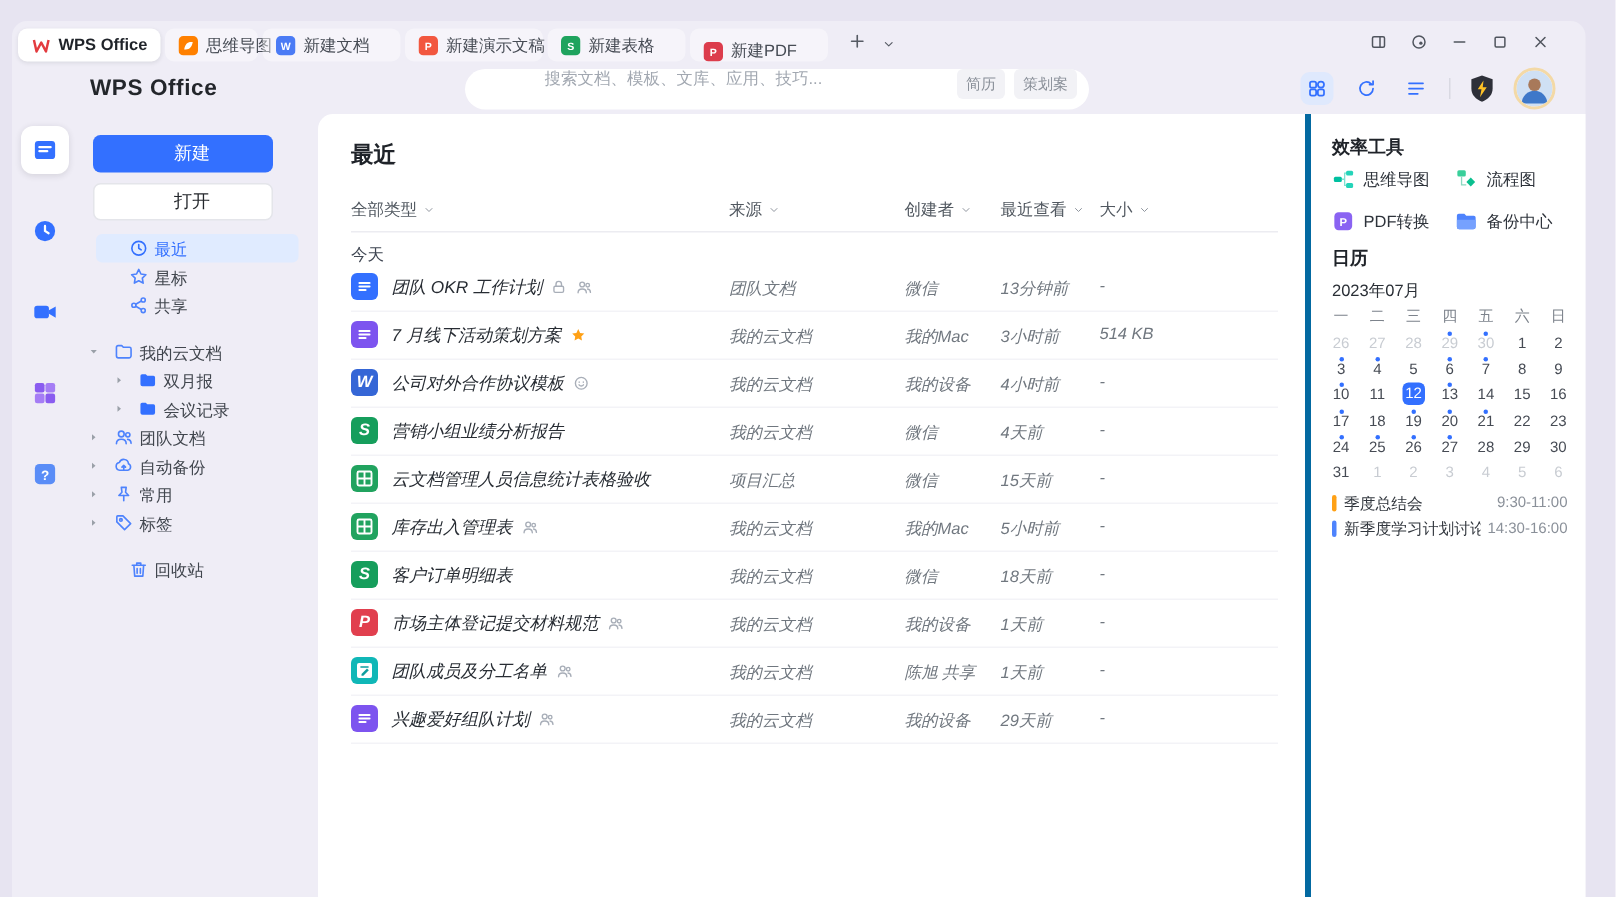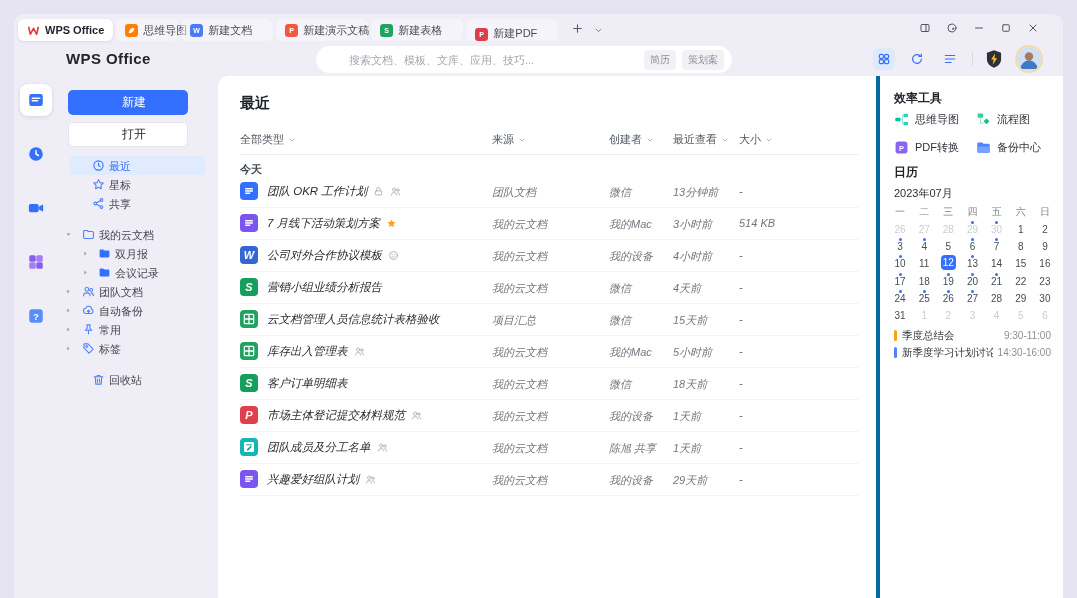--- a/index.html
+++ b/index.html
@@ -1,18 +1,18 @@
 <!DOCTYPE html>
 <html><head>
 <meta charset="utf-8">
 <style>
   html,body{margin:0;padding:0;}
   body{width:1077px;height:598px;background:#e7e4f1;overflow:hidden;
        font-family:"Liberation Sans",sans-serif;position:relative;}
-  .window{position:absolute;left:14px;top:14px;width:1049px;bottom:0;
+  .window{position:absolute;left:8px;top:14px;width:1049px;bottom:0;
           background:#efedf6;border-radius:10px 10px 0 0;}
   .icon{display:inline-flex;align-items:center;justify-content:center;}
   .icon svg{width:100%;height:100%;}
 
   
   .tabbar{position:absolute;left:0;top:0;right:0;height:28px;}
   .tabs{position:absolute;left:4px;top:5px;display:flex;align-items:center;}
   .tab{height:22px;border-radius:6px;display:flex;align-items:center;gap:5px;
        padding:0 9px;font-size:11px;color:#474c55;background:rgba(255,255,255,.42);
        margin-right:3px;box-sizing:border-box;white-space:nowrap;cursor:default;}
@@ -22,21 +22,21 @@
   .tab-plus .icon{width:13px;height:13px;}
   .tab-caret .icon{width:9px;height:9px;}
   .winctl{position:absolute;right:24px;top:8px;display:flex;gap:15px;color:#50555e;}
   .winctl .icon{width:12px;height:12px;}
 
   
   .header{position:absolute;left:0;top:28px;right:0;height:34px;}
   .logo{position:absolute;left:52px;top:8px;font-size:15px;font-weight:bold;
         letter-spacing:.4px;color:#23262b;}
   .searchbox{position:absolute;left:302px;top:4px;width:416px;height:27px;background:#fff;
-             border-radius:14px;display:flex;align-items:center;padding:0 8px 0 12px;box-sizing:border-box;}
+             border-radius:14px;display:flex;align-items:flex-start;padding:0 8px 0 12px;box-sizing:border-box;gap:20px;}
   .searchbox .icon{width:13px;height:13px;color:#3370ff;margin-right:6px;flex:0 0 auto;}
   .searchbox input{border:none;outline:none;background:transparent;flex:1;font-size:11px;color:#555;
                    font-family:"Liberation Sans",sans-serif;}
   .searchbox input::placeholder{color:#a2a8b1;}
   .chip{background:#f2f2f6;color:#8a9099;border-radius:4px;font-size:10px;padding:3px 6px;margin-left:6px;}
   .hicons{position:absolute;right:20px;top:5px;display:flex;align-items:center;gap:11px;height:24px;}
   .iconbtn{width:22px;height:22px;border-radius:6px;display:flex;align-items:center;justify-content:center;color:#3370ff;}
   .iconbtn .icon{width:14px;height:14px;}
   .iconbtn.boxed{background:#dfe9fd;}
   .hdivider{width:1px;height:14px;background:#d9d9e2;}
@@ -72,21 +72,21 @@
 
   
   .card{position:absolute;left:204px;top:62px;right:0;bottom:0;background:#fff;border-radius:10px 0 0 0;}
   .main{position:absolute;left:0;top:0;width:658px;bottom:0;}
   .main-title{position:absolute;left:22px;top:18px;font-size:15px;font-weight:bold;color:#1f2329;}
   .gear{position:absolute;left:632px;top:24px;width:14px;height:14px;color:#767d87;}
   .filters{position:absolute;left:22px;right:18px;top:56px;height:16px;font-size:11px;color:#515860;}
   .fcol{position:absolute;top:0;display:flex;align-items:center;gap:4px;white-space:nowrap;}
   .fcol .icon{width:8px;height:8px;color:#8f959e;}
   .hr{position:absolute;left:22px;right:18px;top:78px;border-top:1px solid #ececf1;}
-  .group{position:absolute;left:22px;top:86px;font-size:11px;font-weight:bold;color:#3f4652;}
+  .group{position:absolute;left:22px;top:86px;font-size:11px;font-weight:normal;color:#3f4652;}
   .rows{position:absolute;left:22px;right:18px;top:100px;font-style:italic;}
   .frow{height:31px;position:relative;border-bottom:1px solid #f3f3f7;}
   .fticon{position:absolute;left:0;top:6px;width:18px;height:18px;border-radius:4px;display:flex;
           align-items:center;justify-content:center;color:#fff;font-size:11px;font-weight:bold;}
   .fticon svg{width:16px;height:16px;}
   .fname{position:absolute;left:27px;top:8px;display:flex;align-items:center;gap:6px;
          font-size:11.5px;color:#272c33;white-space:nowrap;}
   .fname .xicon{width:11px;height:11px;color:#a8aeb8;}
   .fcell{position:absolute;top:9px;font-size:11px;color:#70777f;white-space:nowrap;}
   .c-source{left:252px;} .c-creator{left:369px;} .c-viewed{left:433px;} .c-size{left:499px;}

